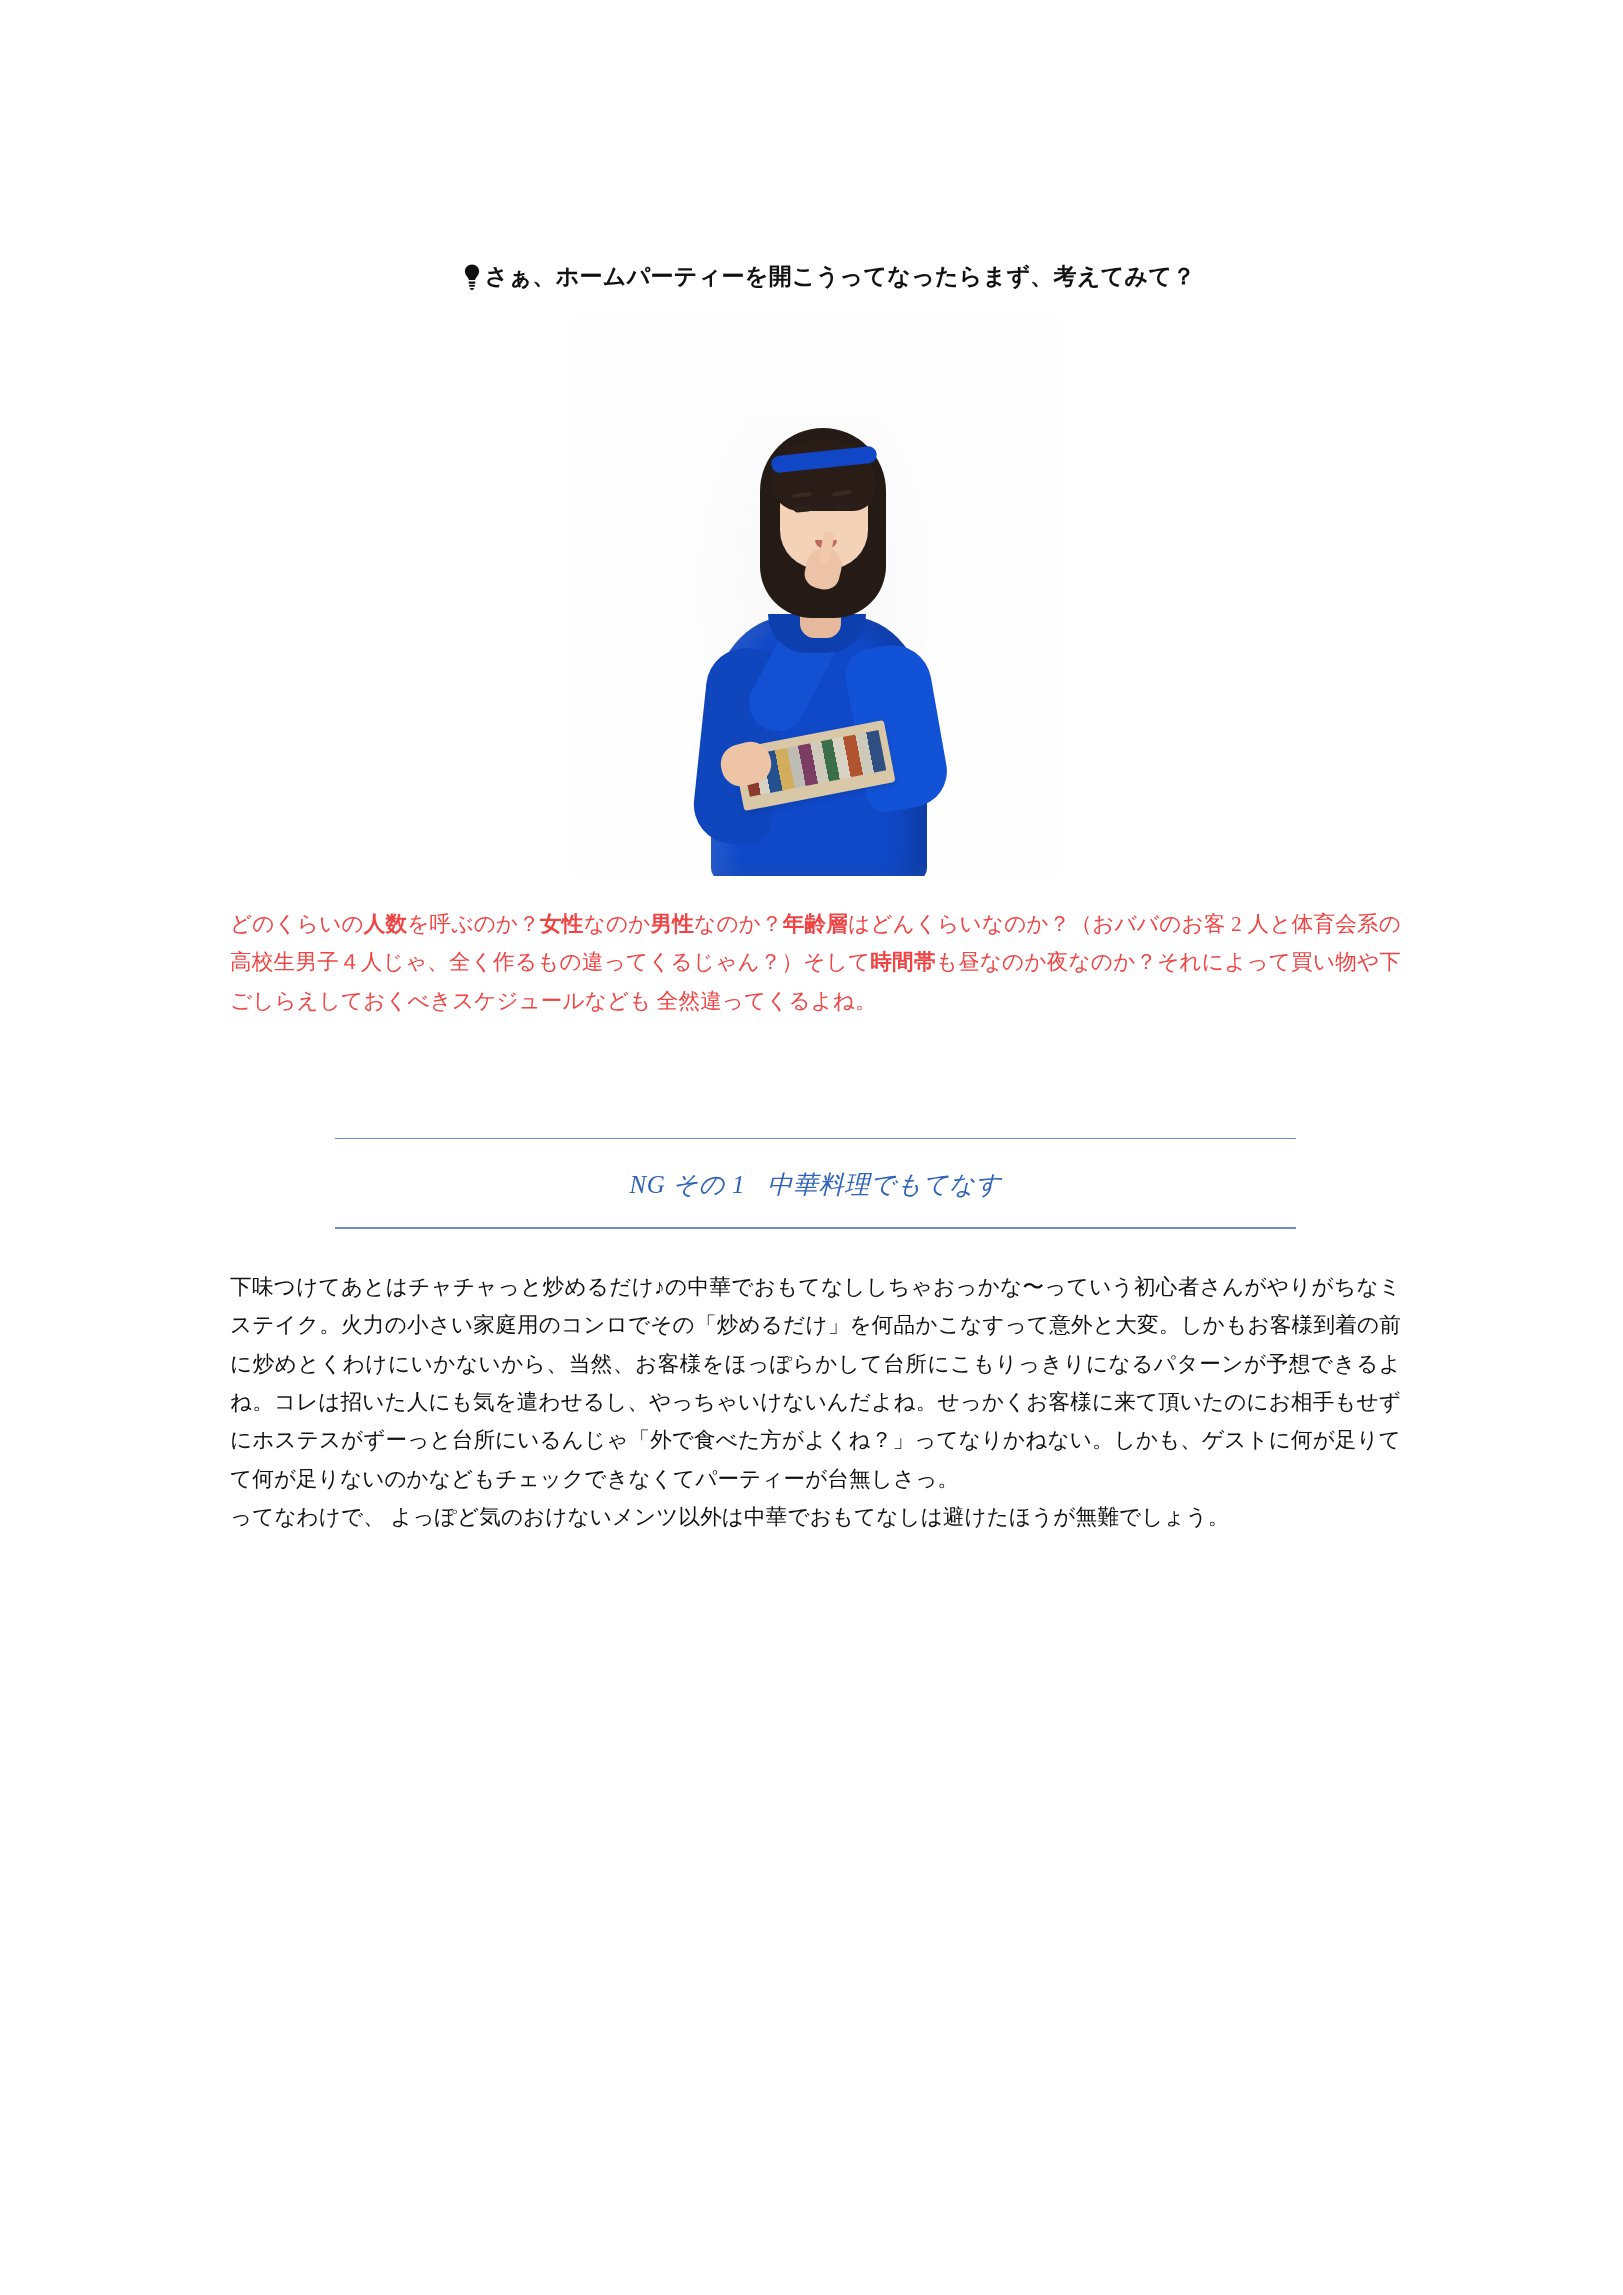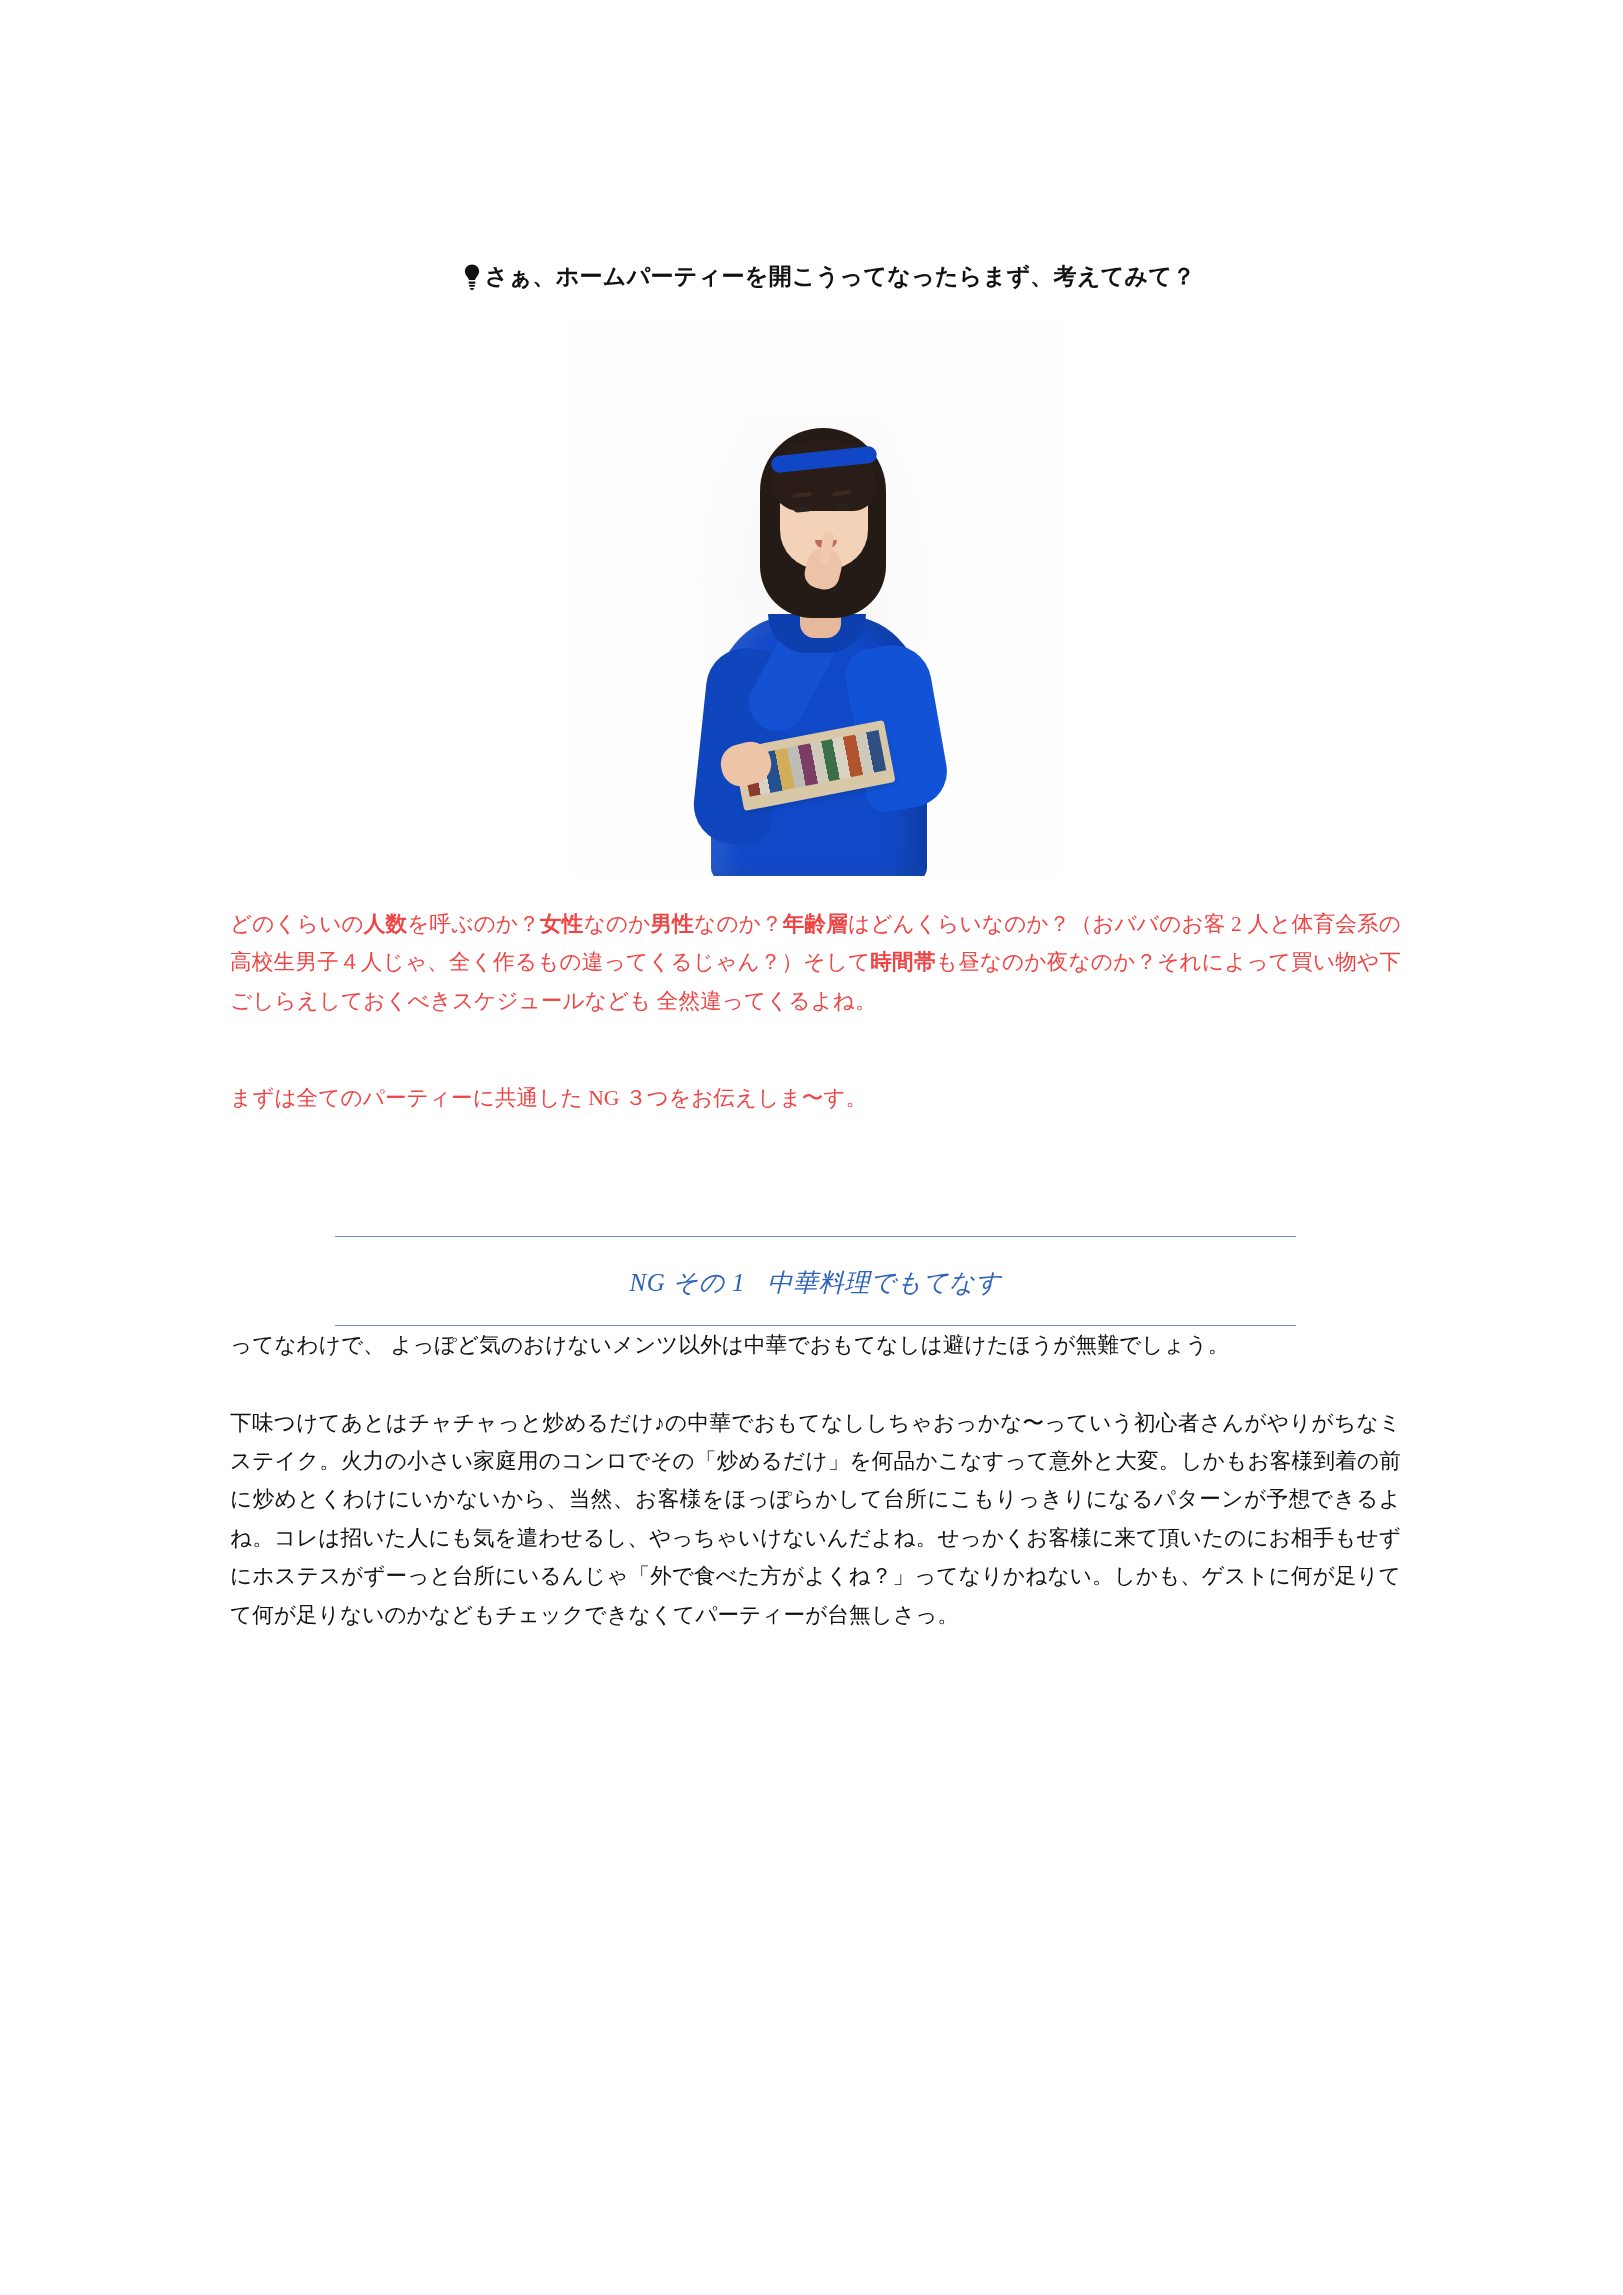--- a/index.html
+++ b/index.html
@@ -325,26 +325,25 @@
         <div class="ph-finger"></div>
         <div class="ph-book">
           <div class="ph-book-inner"></div>
         </div>
         <div class="ph-hand-book"></div>
       </div>
     </div>
 
     <p class="body-text"><span>どのくらいの</span><strong>人数</strong><span>を呼ぶのか？</span><strong>女性</strong><span>なのか</span><strong>男性</strong><span>なのか？</span><strong>年齢層</strong><span>はどんくらいなのか？（おババのお客 2 人と体育会系の高校生男子４人じゃ、全く作るもの違ってくるじゃん？）そして</span><strong>時間帯</strong><span>も昼なのか夜なのか？それによって買い物や下ごしらえしておくべきスケジュールなども 全然違ってくるよね。</span></p>
 
-    <p class="body-text spaced">まずは全てのパーティーに共通した NG ３つをお伝えしま〜す。</p>
 
     <div class="ng-block">
       <div class="ng-rule"></div>
       <div class="ng-title"><span>NG その 1</span><span class="gap"></span><span>中華料理でもてなす</span></div>
       <div class="ng-rule"></div>
     </div>
 
+    <p class="section-text">下味つけてあとはチャチャっと炒めるだけ♪の中華でおもてなししちゃおっかな〜っていう初心者さんがやりがちなミステイク。火力の小さい家庭用のコンロでその「炒めるだけ」を何品かこなすって意外と大変。しかもお客様到着の前に炒めとくわけにいかないから、当然、お客様をほっぽらかして台所にこもりっきりになるパターンが予想できるよね。コレは招いた人にも気を遣わせるし、やっちゃいけないんだよね。せっかくお客様に来て頂いたのにお相手もせずにホステスがずーっと台所にいるんじゃ「外で食べた方がよくね？」ってなりかねない。しかも、ゲストに何が足りてて何が足りないのかなどもチェックできなくてパーティーが台無しさっ。</p>
     <p class="section-text tight">ってなわけで、 よっぽど気のおけないメンツ以外は中華でおもてなしは避けたほうが無難でしょう。</p>
-    <p class="section-text">下味つけてあとはチャチャっと炒めるだけ♪の中華でおもてなししちゃおっかな〜っていう初心者さんがやりがちなミステイク。火力の小さい家庭用のコンロでその「炒めるだけ」を何品かこなすって意外と大変。しかもお客様到着の前に炒めとくわけにいかないから、当然、お客様をほっぽらかして台所にこもりっきりになるパターンが予想できるよね。コレは招いた人にも気を遣わせるし、やっちゃいけないんだよね。せっかくお客様に来て頂いたのにお相手もせずにホステスがずーっと台所にいるんじゃ「外で食べた方がよくね？」ってなりかねない。しかも、ゲストに何が足りてて何が足りないのかなどもチェックできなくてパーティーが台無しさっ。</p>
 
   </div>
 </div>
 
 
 </body></html>

